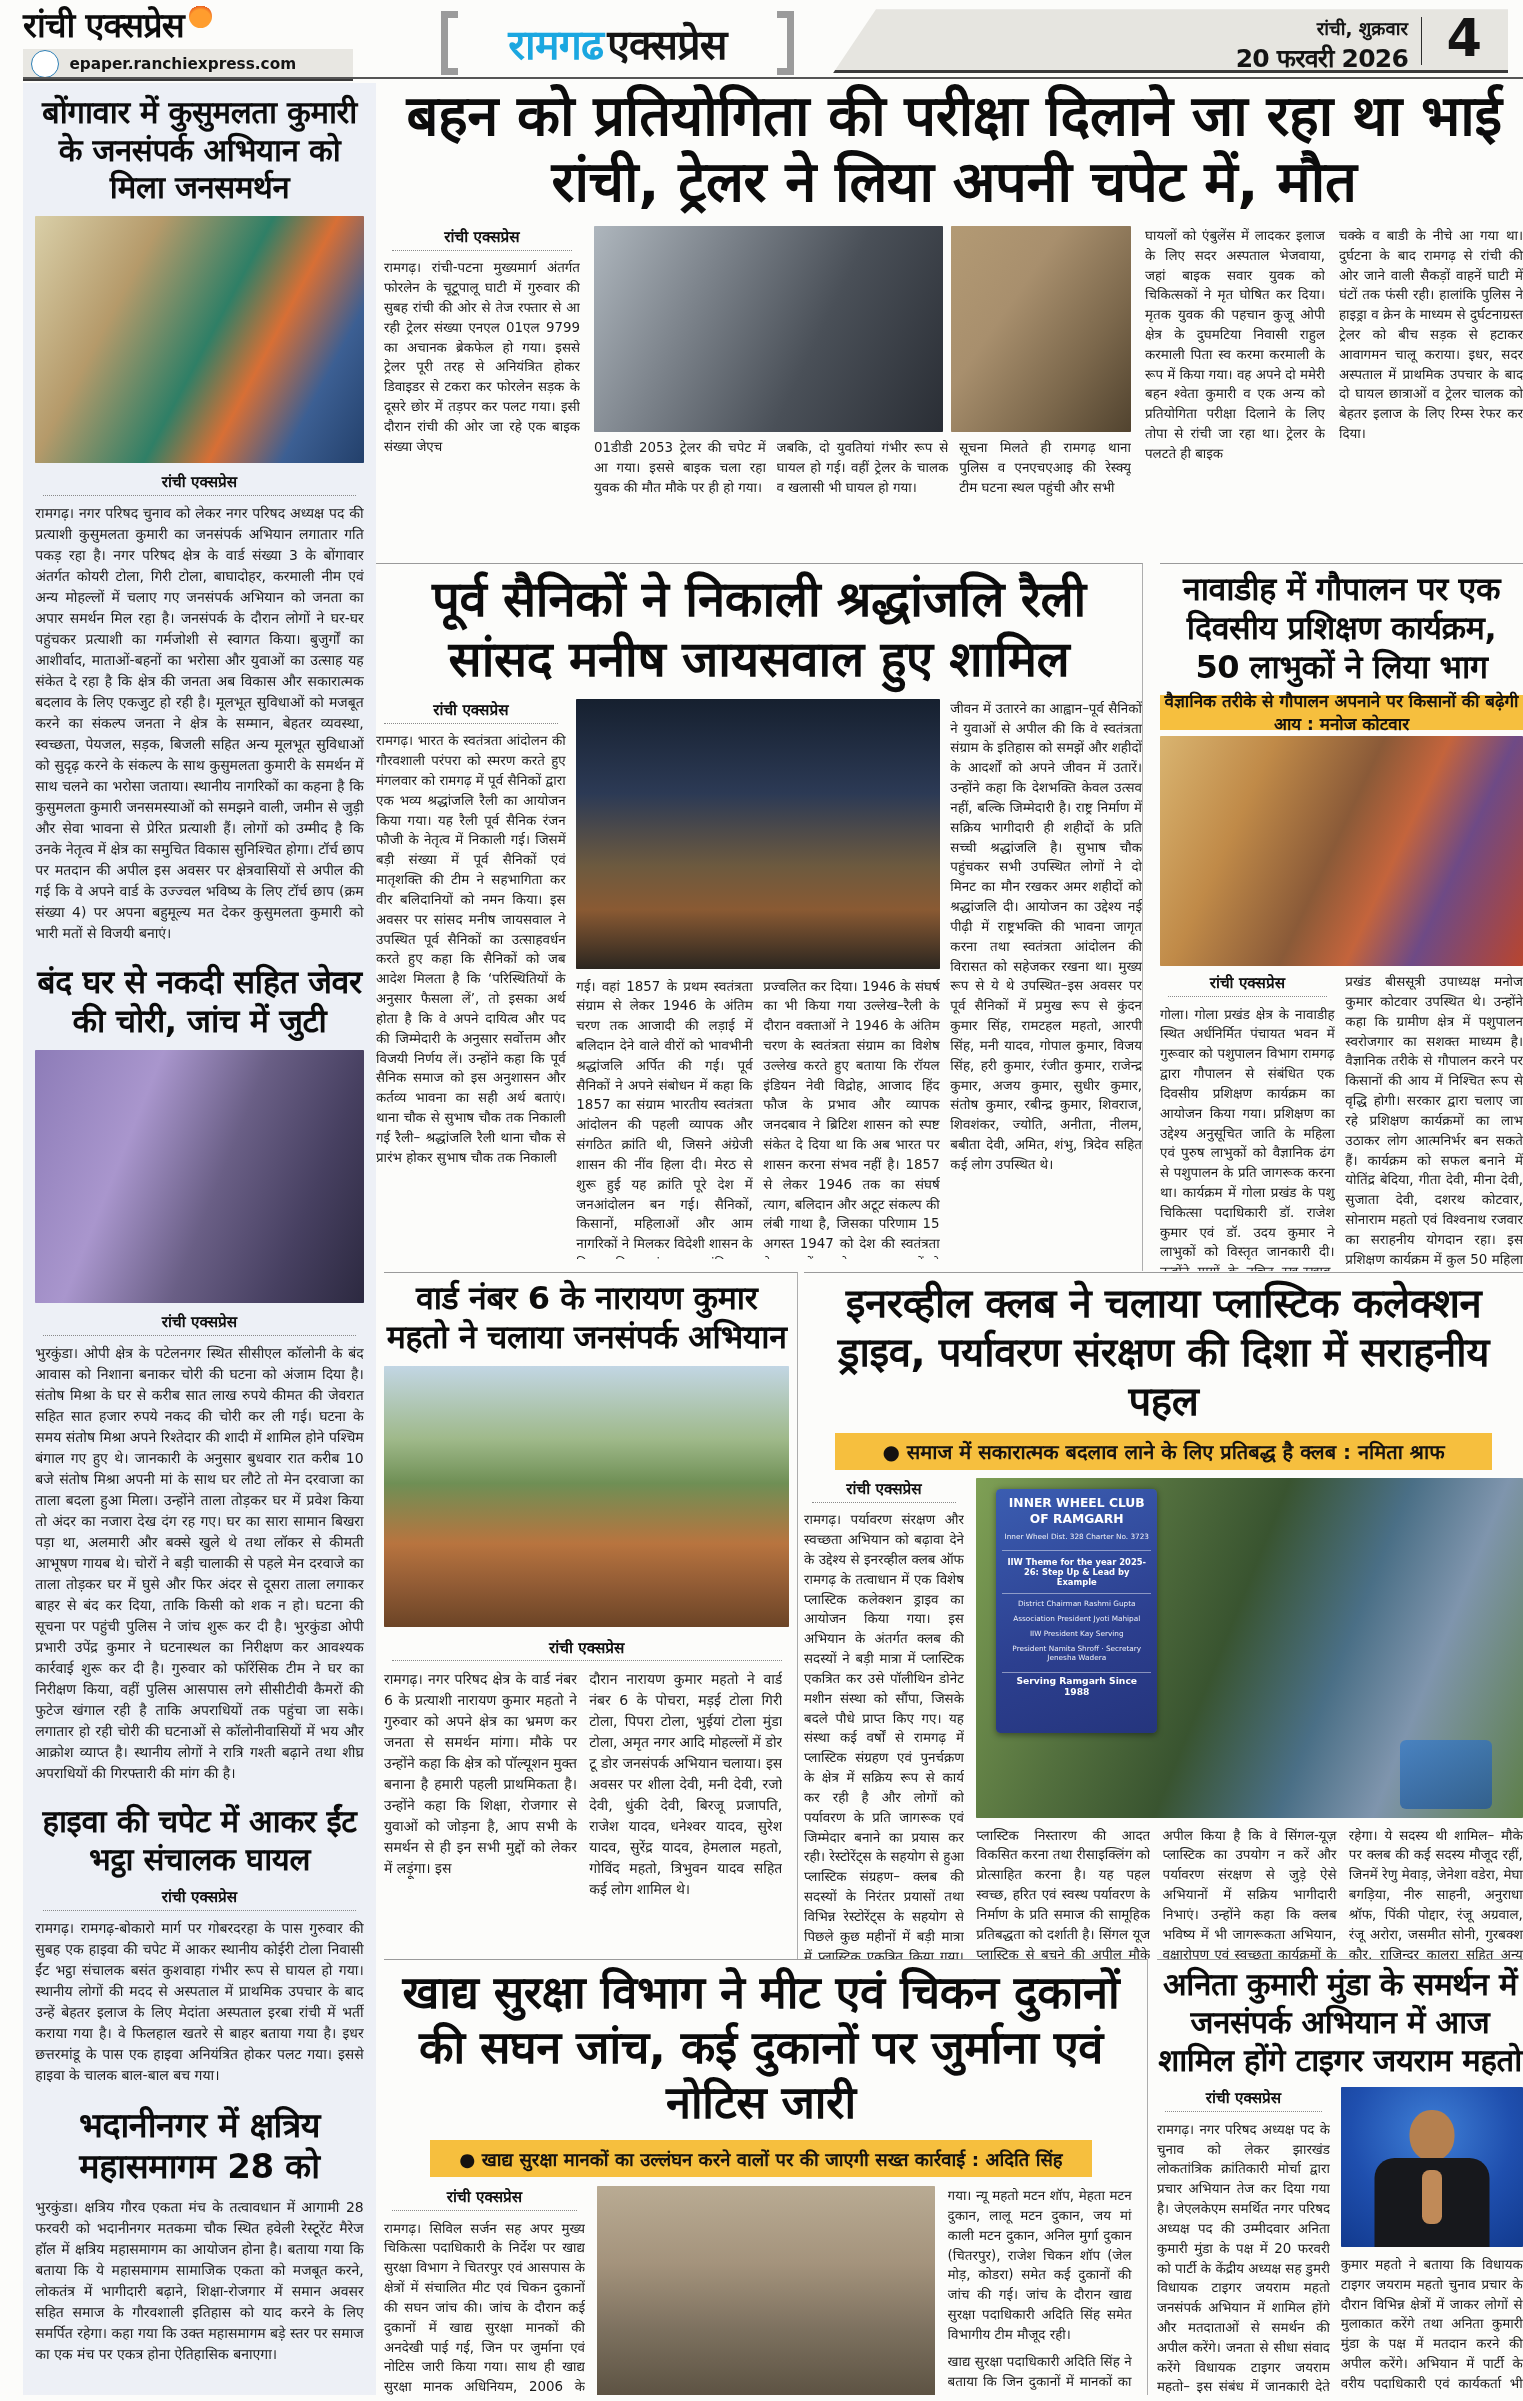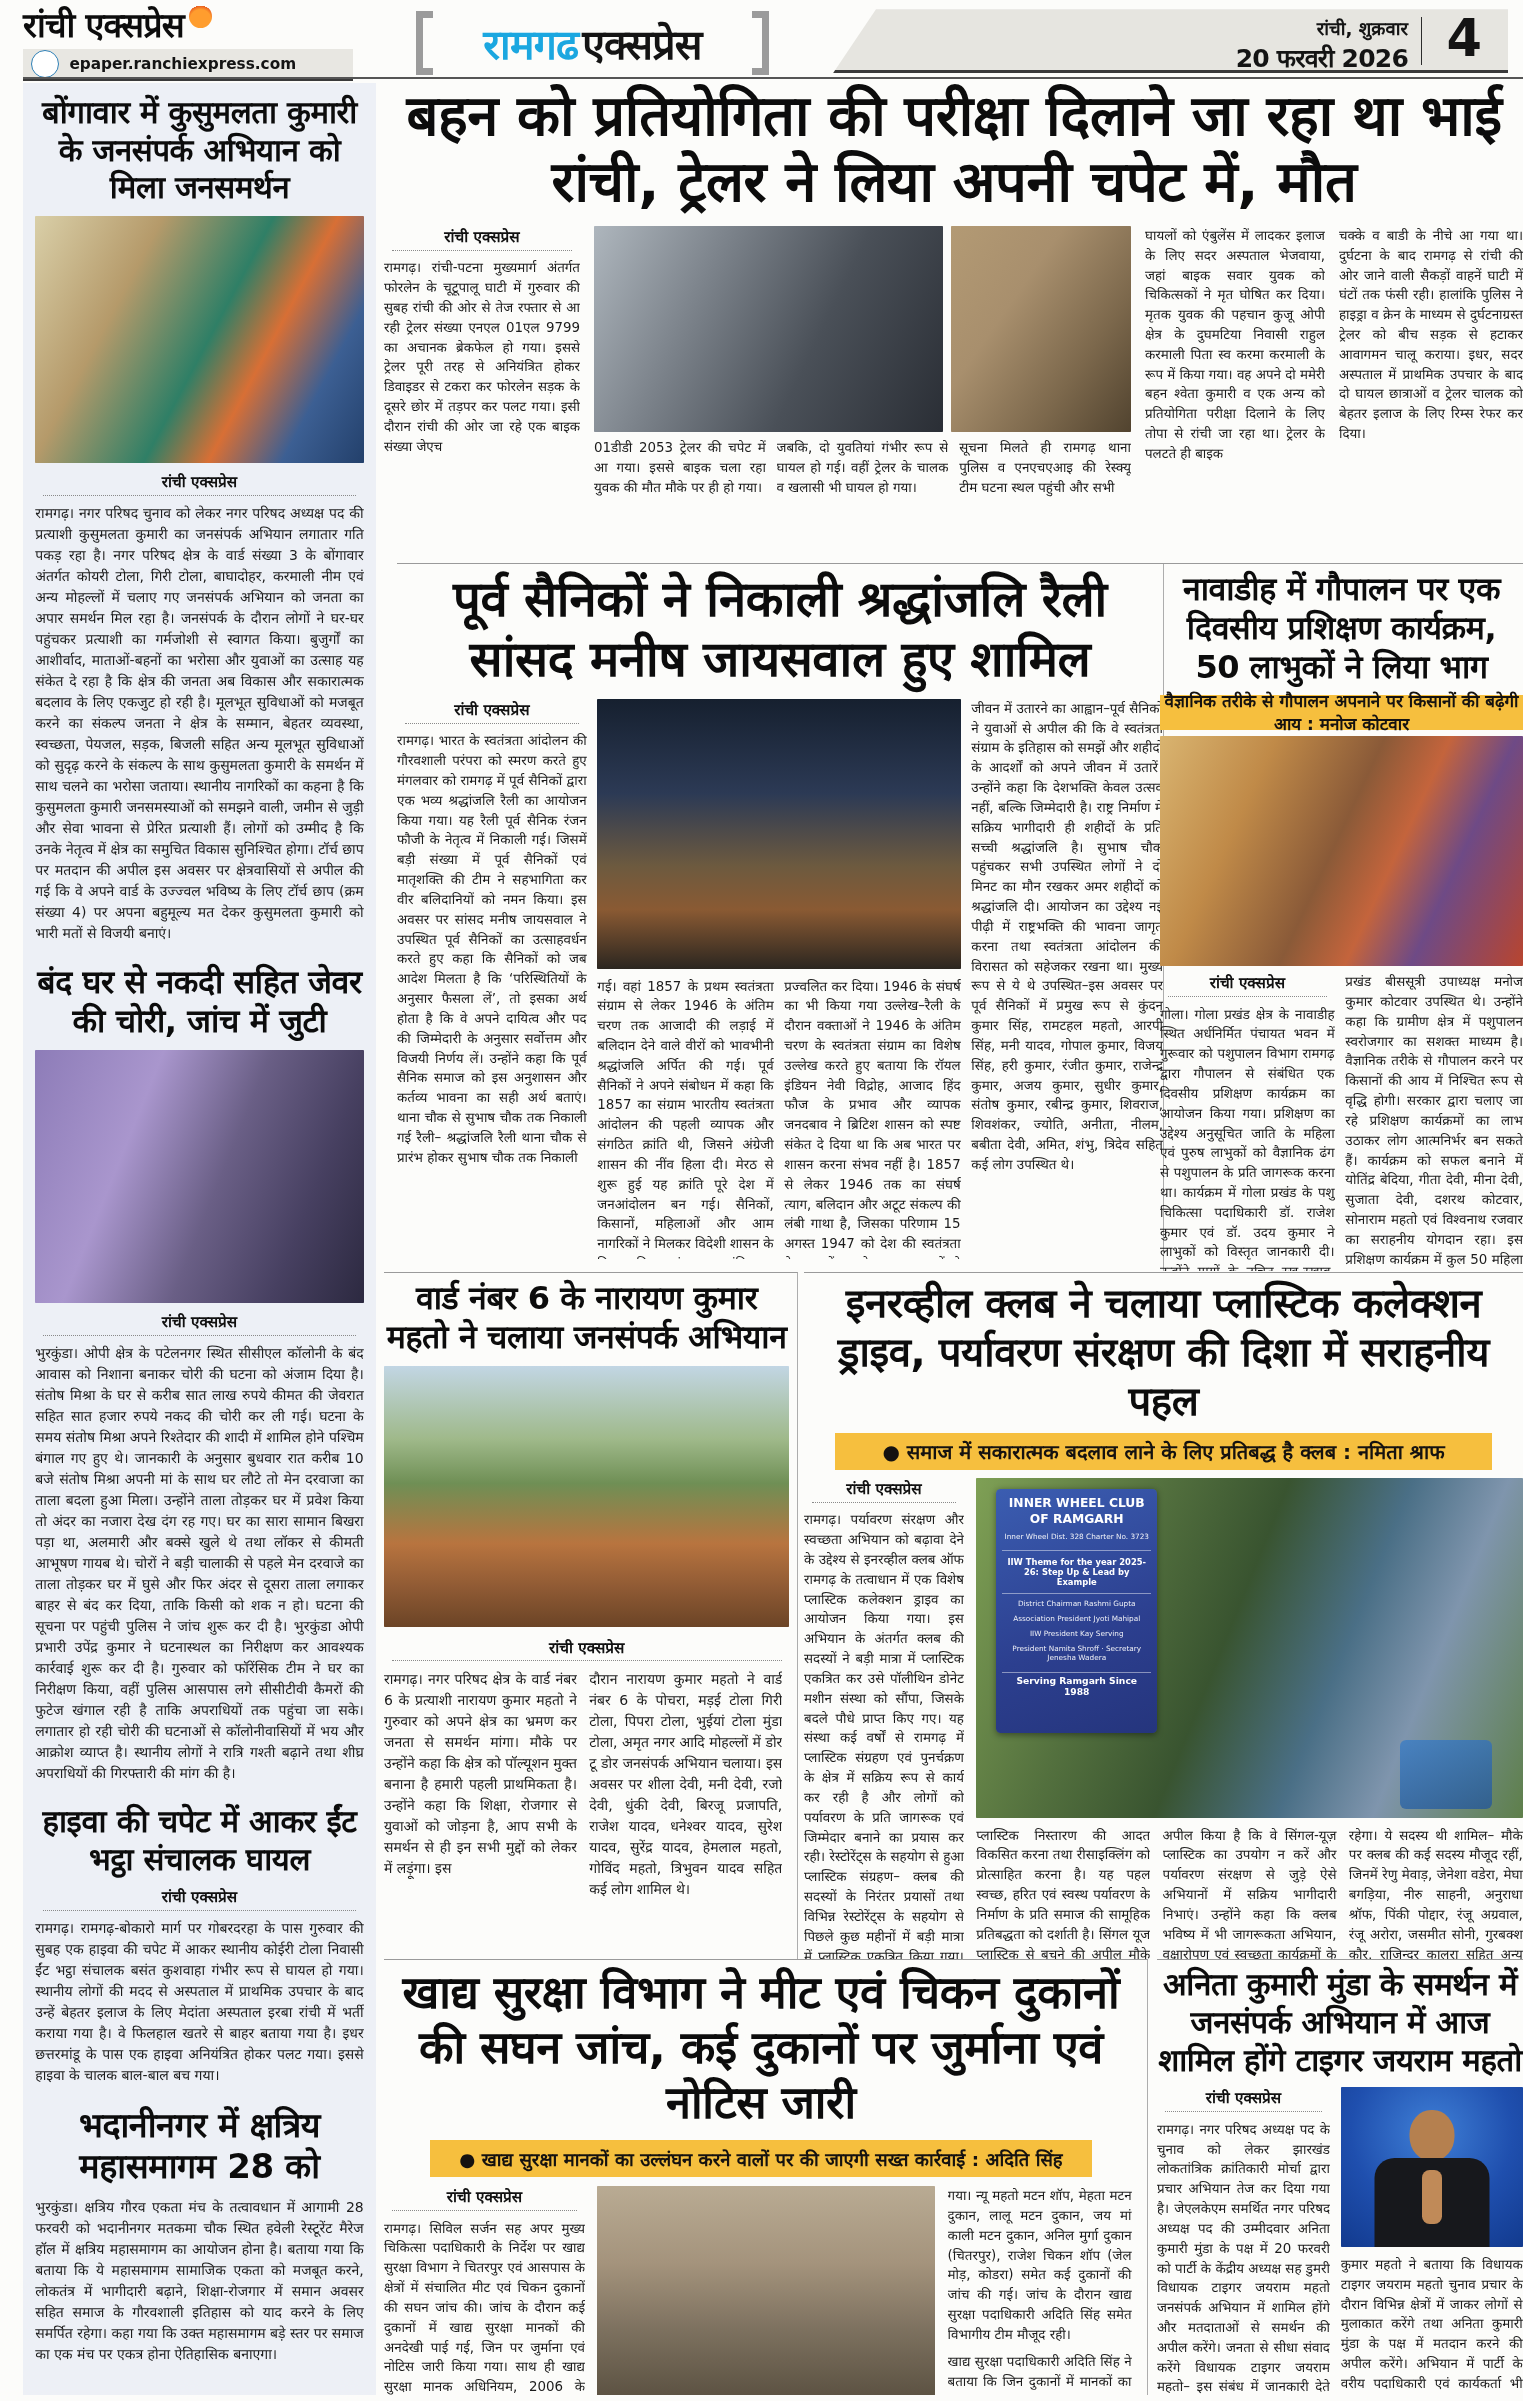--- a/index.html
+++ b/index.html
@@ -39,21 +39,21 @@
     <div style="display:flex;align-items:flex-start;gap:4.6px;">
       <div class="hl" style="font-size:34px;letter-spacing:-0.8px;">रांची एक्सप्रेस</div>
       <div class="sun"></div>
     </div>
     <div style="margin-top:3.1px;background:#e8e7e2;height:29px;display:flex;align-items:center;position:relative;border-bottom:3.1px solid #3a3a3a;">
       <div style="width:26px;height:26px;border-radius:50%;background:#fff;border:1.5px solid #2e7fb5;margin-left:7.7px;"></div>
       <div style="font-weight:bold;font-size:15.3px;margin-left:10.7px;">epaper.ranchiexpress.com</div>
     </div>
   </div>
 
-  <div class="abs" style="left:416px;top:10.7px;width:353px;display:flex;align-items:center;justify-content:space-between;">
+  <div class="abs" style="left:441px;top:10.7px;width:353px;display:flex;align-items:center;justify-content:space-between;">
     <div class="bracket l"></div>
     <div style="text-align:center;white-space:nowrap;">
       <span style="font-weight:bold;font-size:41px;color:#1ba7e0;letter-spacing:-0.8px;">रामगढ</span>
       <span style="font-weight:bold;font-size:41px;color:#141414;letter-spacing:-0.8px;">एक्सप्रेस</span>
     </div>
     <div class="bracket r"></div>
   </div>
 
   <div class="abs" style="left:833px;top:9.2px;width:675px;height:61px;background:#e6e5e0;clip-path:polygon(43px 0,100% 0,100% 100%,0 100%);border-bottom:3.1px solid #3a3a3a;">
     <div style="position:absolute;right:100px;top:6.1px;text-align:right;">
@@ -110,21 +110,21 @@
           <div class="col body-text small-text" style="width:172px;">01डीडी 2053 ट्रेलर की चपेट में आ गया। इससे बाइक चला रहा युवक की मौत मौके पर ही हो गया।</div>
           <div class="col body-text small-text" style="width:172px;">जबकि, दो युवतियां गंभीर रूप से घायल हो गई। वहीं ट्रेलर के चालक व खलासी भी घायल हो गया।</div>
           <div class="col body-text small-text" style="width:172px;">सूचना मिलते ही रामगढ़ थाना पुलिस व एनएचएआइ की रेस्क्यू टीम घटना स्थल पहुंची और सभी</div>
         </div>
       </div>
       <div class="col body-text small-text" style="width:180px;">घायलों को एंबुलेंस में लादकर इलाज के लिए सदर अस्पताल भेजवाया, जहां बाइक सवार युवक को चिकित्सकों ने मृत घोषित कर दिया। मृतक युवक की पहचान कुजू ओपी क्षेत्र के दुघमटिया निवासी राहुल करमाली पिता स्व करमा करमाली के रूप में किया गया। वह अपने दो ममेरी बहन श्वेता कुमारी व एक अन्य को प्रतियोगिता परीक्षा दिलाने के लिए तोपा से रांची जा रहा था। ट्रेलर के पलटते ही बाइक</div>
       <div class="col body-text small-text" style="width:184px;">चक्के व बाडी के नीचे आ गया था। दुर्घटना के बाद रामगढ़ से रांची की ओर जाने वाली सैकड़ों वाहनें घाटी में घंटों तक फंसी रही। हालांकि पुलिस ने हाइड्रा व क्रेन के माध्यम से दुर्घटनाग्रस्त ट्रेलर को बीच सड़क से हटाकर आवागमन चालू कराया। इधर, सदर अस्पताल में प्राथमिक उपचार के बाद दो घायल छात्राओं व ट्रेलर चालक को बेहतर इलाज के लिए रिम्स रेफर कर दिया।</div>
     </div>
   </div>
 
-  <div class="abs section rule-t rule-r" style="left:397px;top:563px;width:767px;height:708px;padding-top:6.1px;">
+  <div class="abs section rule-t rule-r" style="left:376px;top:563px;width:767px;height:708px;padding-top:6.1px;">
     <div class="hl" style="font-size:49px;">पूर्व सैनिकों ने निकाली श्रद्धांजलि रैली सांसद मनीष जायसवाल हुए शामिल</div>
     <div class="colrow" style="gap:10.7px;margin-top:9.2px;height:560px;">
       <div class="col" style="width:190px;">
         <div class="byline">रांची एक्सप्रेस</div>
         <div class="body-text small-text">रामगढ़। भारत के स्वतंत्रता आंदोलन की गौरवशाली परंपरा को स्मरण करते हुए मंगलवार को रामगढ़ में पूर्व सैनिकों द्वारा एक भव्य श्रद्धांजलि रैली का आयोजन किया गया। यह रैली पूर्व सैनिक रंजन फौजी के नेतृत्व में निकाली गई। जिसमें बड़ी संख्या में पूर्व सैनिकों एवं मातृशक्ति की टीम ने सहभागिता कर वीर बलिदानियों को नमन किया। इस अवसर पर सांसद मनीष जायसवाल ने उपस्थित पूर्व सैनिकों का उत्साहवर्धन करते हुए कहा कि सैनिकों को जब आदेश मिलता है कि ‘परिस्थितियों के अनुसार फैसला लें’, तो इसका अर्थ होता है कि वे अपने दायित्व और पद की जिम्मेदारी के अनुसार सर्वोत्तम और विजयी निर्णय लें। उन्होंने कहा कि पूर्व सैनिक समाज को इस अनुशासन और कर्तव्य भावना का सही अर्थ बताएं। थाना चौक से सुभाष चौक तक निकाली गई रैली– श्रद्धांजलि रैली थाना चौक से प्रारंभ होकर सुभाष चौक तक निकाली</div>
       </div>
       <div class="col" style="width:364px;">
         <div class="photo" style="width:100%;height:270px;background:linear-gradient(180deg,#16202f 0%,#2c3a55 35%,#6d5a3f 62%,#8a5a33 78%,#2b2620 100%);"></div>
         <div class="colrow" style="gap:10.7px;margin-top:7.7px;">
           <div class="col body-text small-text" style="width:177px;">गई। वहां 1857 के प्रथम स्वतंत्रता संग्राम से लेकर 1946 के अंतिम चरण तक आजादी की लड़ाई में बलिदान देने वाले वीरों को भावभीनी श्रद्धांजलि अर्पित की गई। पूर्व सैनिकों ने अपने संबोधन में कहा कि 1857 का संग्राम भारतीय स्वतंत्रता आंदोलन की पहली व्यापक और संगठित क्रांति थी, जिसने अंग्रेजी शासन की नींव हिला दी। मेरठ से शुरू हुई यह क्रांति पूरे देश में जनआंदोलन बन गई। सैनिकों, किसानों, महिलाओं और आम नागरिकों ने मिलकर विदेशी शासन के विरुद्ध बिगुल फूंका। हालांकि यह संग्राम तत्काल सफल नहीं हुआ, लेकिन इसने स्वतंत्रता की चिंगारी को पूरे देश में</div>

